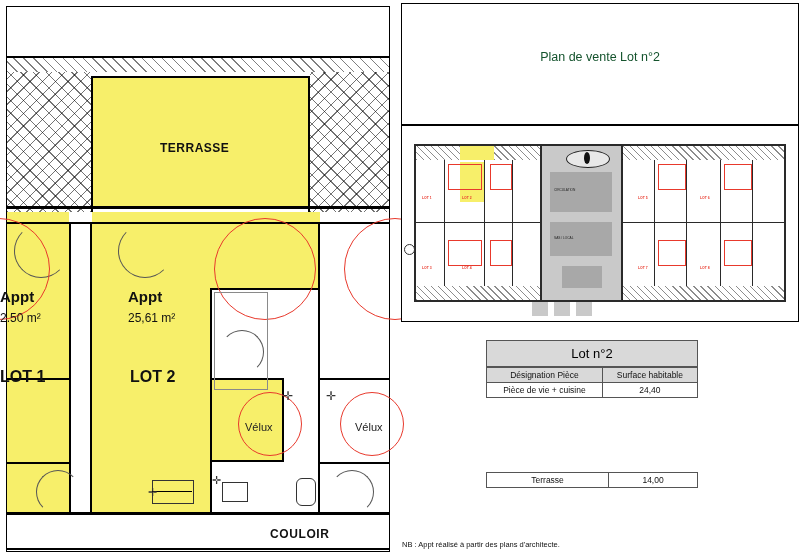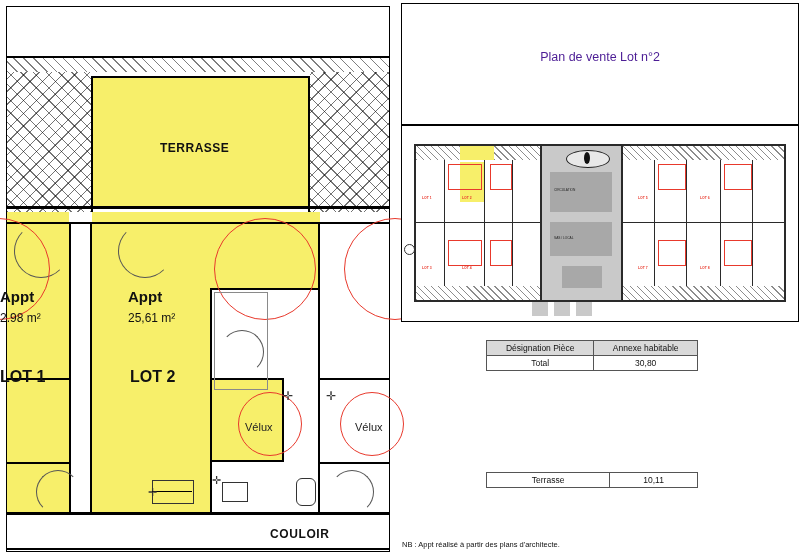--- a/index.html
+++ b/index.html
@@ -28,21 +28,21 @@
 
   .lbl{position:absolute;font-size:11px;color:#111;}
   .lbl-b{font-weight:bold;}
 
   
   #right-col{position:absolute;left:398px;top:0;width:402px;height:558px;}
 
   .panel{position:absolute;border:1px solid #000;background:#fff;}
 
   #title-box{left:3px;top:3px;width:396px;height:120px;}
-  #title-text{position:absolute;left:0;right:0;top:46px;text-align:center;font-size:12.5px;color:#4c1d95;}
+  #title-text{position:absolute;left:0;right:0;top:46px;text-align:center;font-size:12.5px;color:#14532d;}
 
   #mini-box{left:3px;top:125px;width:396px;height:195px;}
 
   
   .mini{position:absolute;}
   .mini-wall{position:absolute;background:#2a2a2a;}
   .mini-grey{position:absolute;background:#c9c9c9;}
   .mini-dark{position:absolute;background:#a8a8a8;}
   .mini-yellow{position:absolute;background:#f7ef6a;}
   .mini-hatch{position:absolute;background-image:repeating-linear-gradient(45deg, rgba(0,0,0,.45) 0 1px, transparent 1px 5px);}
@@ -129,21 +129,21 @@
     <div class="thinline" style="left:214px;top:292px;width:52px;height:96px;background:transparent;border:1.2px solid #8a8a8a;"></div>
 
     <div class="lbl" style="left:283px;top:389px;font-size:12px;color:#333;">✛</div>
     <div class="lbl" style="left:326px;top:389px;font-size:12px;color:#333;">✛</div>
     <div class="lbl" style="left:212px;top:474px;font-size:11px;color:#333;">✛</div>
     <div class="lbl" style="left:148px;top:486px;font-size:11px;color:#333;">✛</div>
 
     <div class="lbl lbl-b" style="left:160px;top:141px;font-size:12px;letter-spacing:.5px;">TERRASSE</div>
 
     <div class="lbl lbl-b" style="left:0px;top:288px;font-size:15px;">Appt</div>
-    <div class="lbl" style="left:0px;top:311px;font-size:12px;">2.98 m²</div>
+    <div class="lbl" style="left:0px;top:311px;font-size:12px;">2.50 m²</div>
     <div class="lbl redtxt" style="left:0px;top:368px;font-size:16px;">LOT 1</div>
 
     <div class="lbl lbl-b" style="left:128px;top:288px;font-size:15px;">Appt</div>
     <div class="lbl" style="left:128px;top:311px;font-size:12px;">25,61 m²</div>
     <div class="lbl redtxt" style="left:130px;top:368px;font-size:16px;">LOT 2</div>
 
     <div class="lbl" style="left:245px;top:421px;font-size:11px;color:#222;">Vélux</div>
     <div class="lbl" style="left:355px;top:421px;font-size:11px;color:#222;">Vélux</div>
 
     <div class="lbl lbl-b" style="left:270px;top:527px;font-size:12px;letter-spacing:.6px;">COULOIR</div>
@@ -216,40 +216,41 @@
 
         <div class="mini-grey" style="left:118px;top:158px;width:16px;height:14px;"></div>
         <div class="mini-grey" style="left:140px;top:158px;width:16px;height:14px;"></div>
         <div class="mini-grey" style="left:162px;top:158px;width:16px;height:14px;"></div>
 
         <div style="position:absolute;left:-10px;top:100px;width:9px;height:9px;border:1px solid #333;border-radius:50%;"></div>
       </div>
     </div>
 
     <div id="lot-table-wrap">
+      <div id="lot-title">Lot n°2</div>
       <table class="tbl" style="width:100%;border-radius:25px;">
         <tbody>
             <tr>
           <td class="hdr">Désignation Pièce</td>
-          <td class="hdr">Annexe habitable</td>
+          <td class="hdr">Surface habitable</td>
         </tr>
         <tr>
-          <td>Total</td>
-          <td>30,80</td>
+          <td>Pièce de vie + cuisine</td>
+          <td>24,40</td>
         </tr>
       </tbody>
         </table>
     </div>
 
     <div id="annex-table-wrap">
       <table class="tbl" style="width:100%;">
         <tbody>
         <tr>
           <td>Terrasse</td>
-          <td>10,11</td>
+          <td>14,00</td>
         </tr>
       </tbody>
         </table>
     </div>
 
     <div id="nb-note" class="nowrap">NB : Appt réalisé à partir des plans d'architecte.</div>
   </div>
 
 </div>
 

